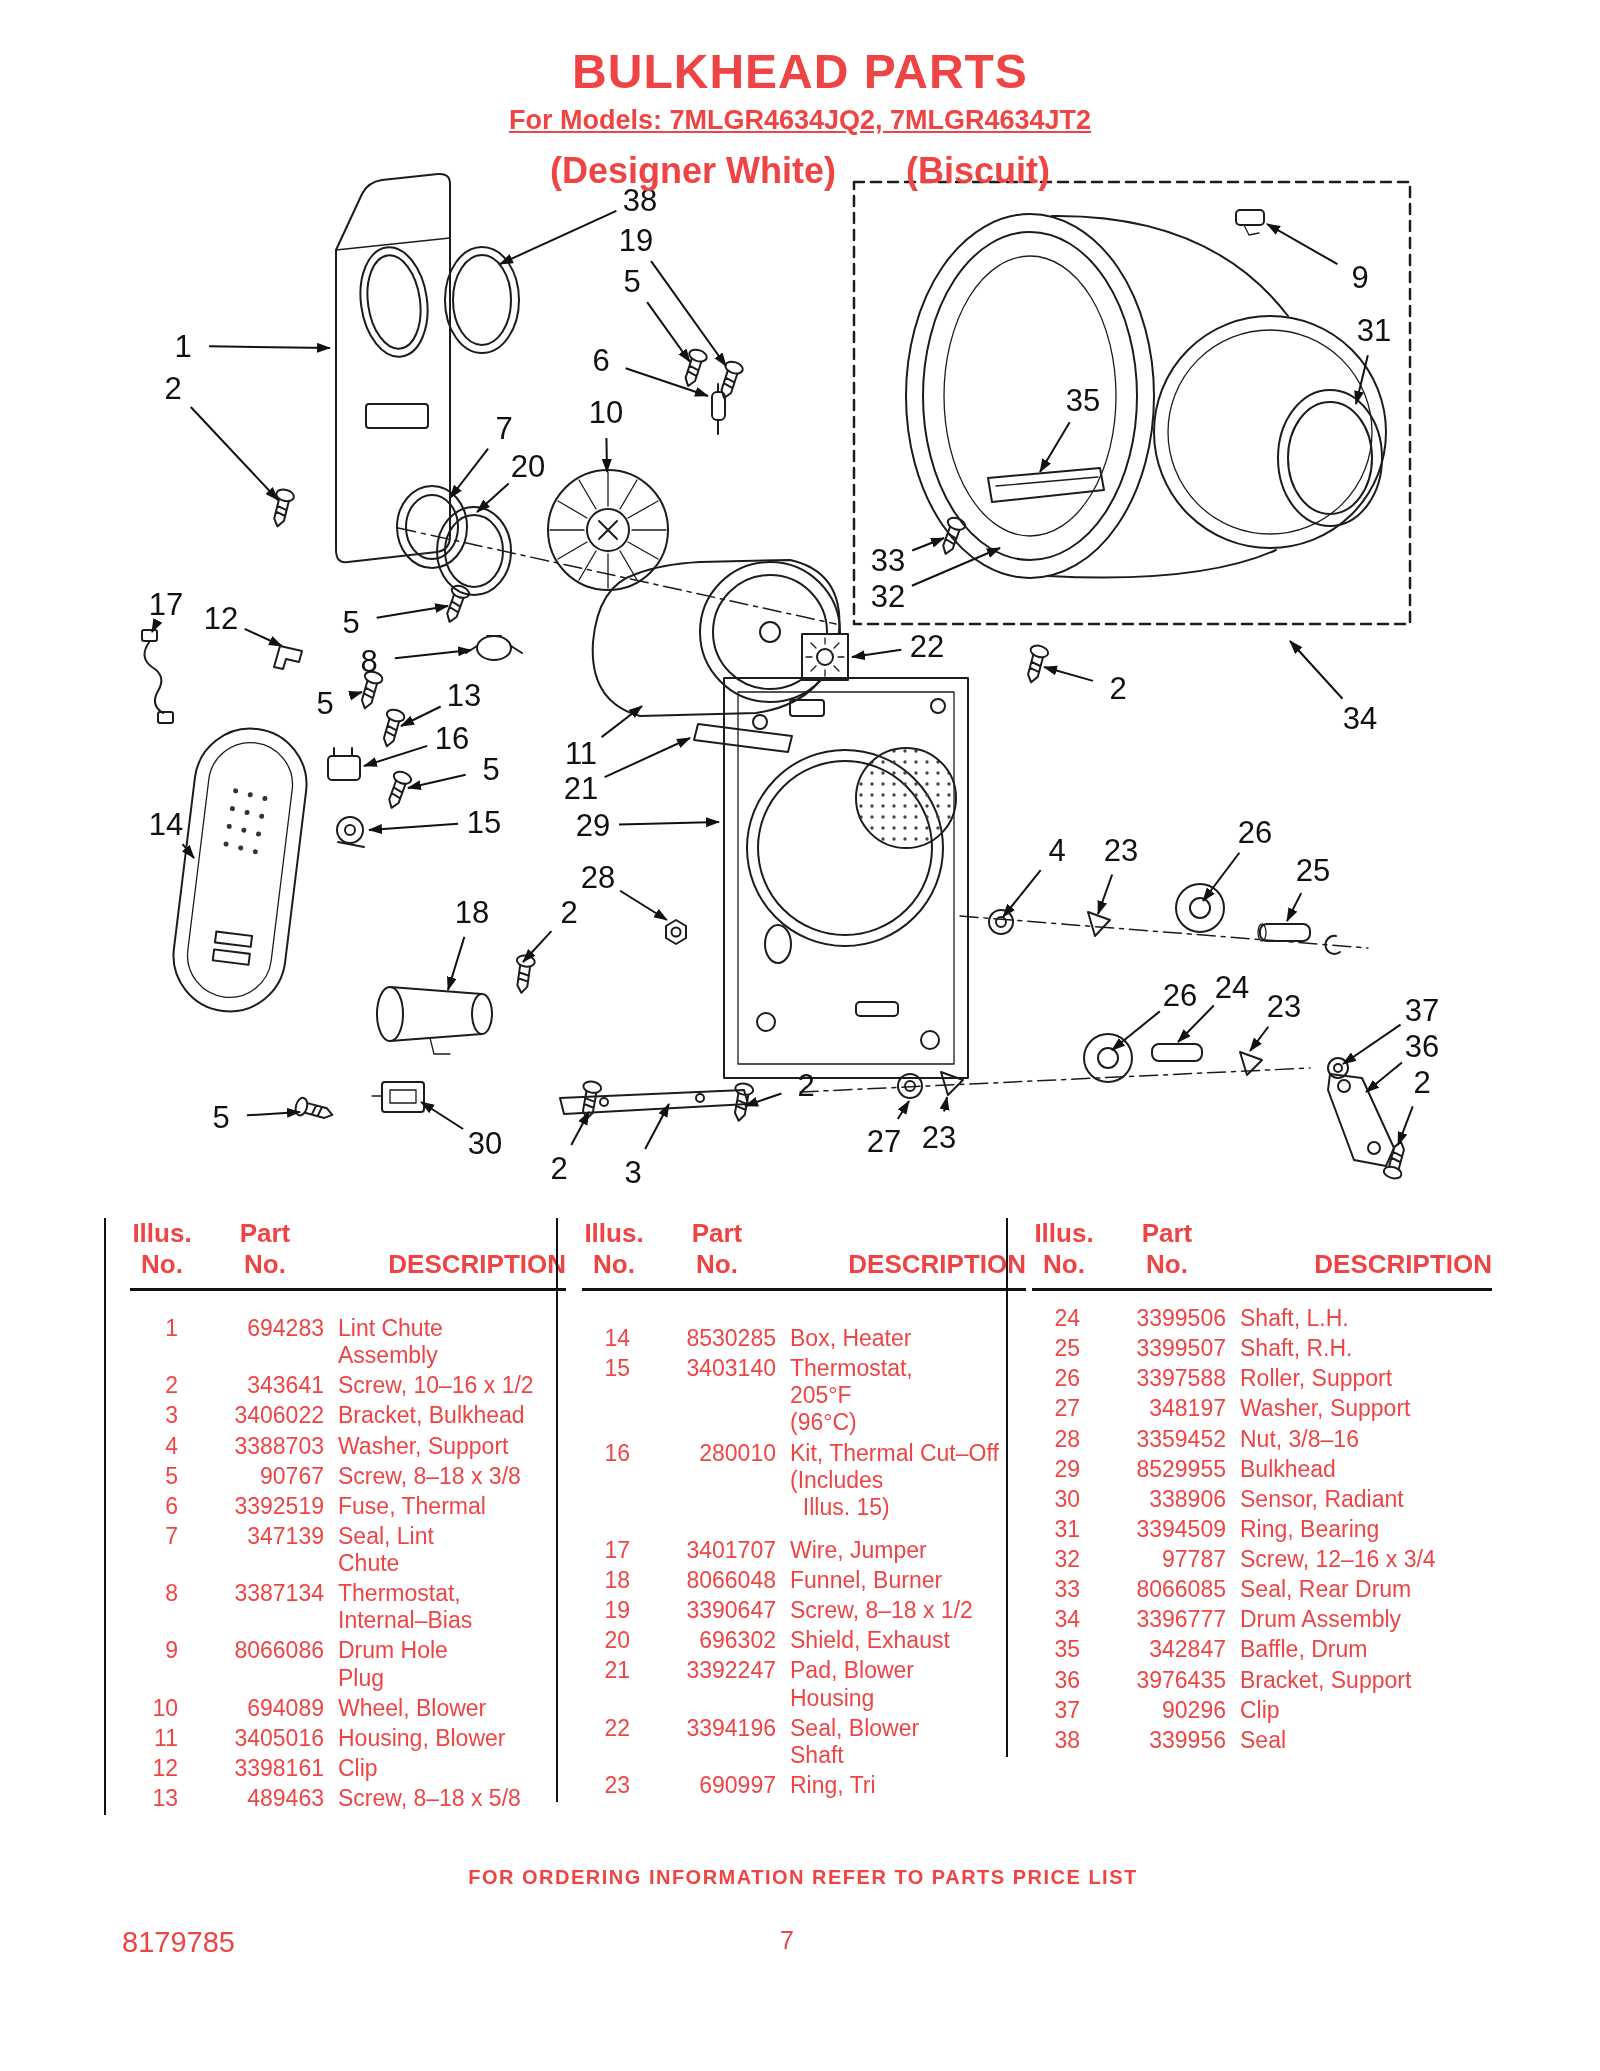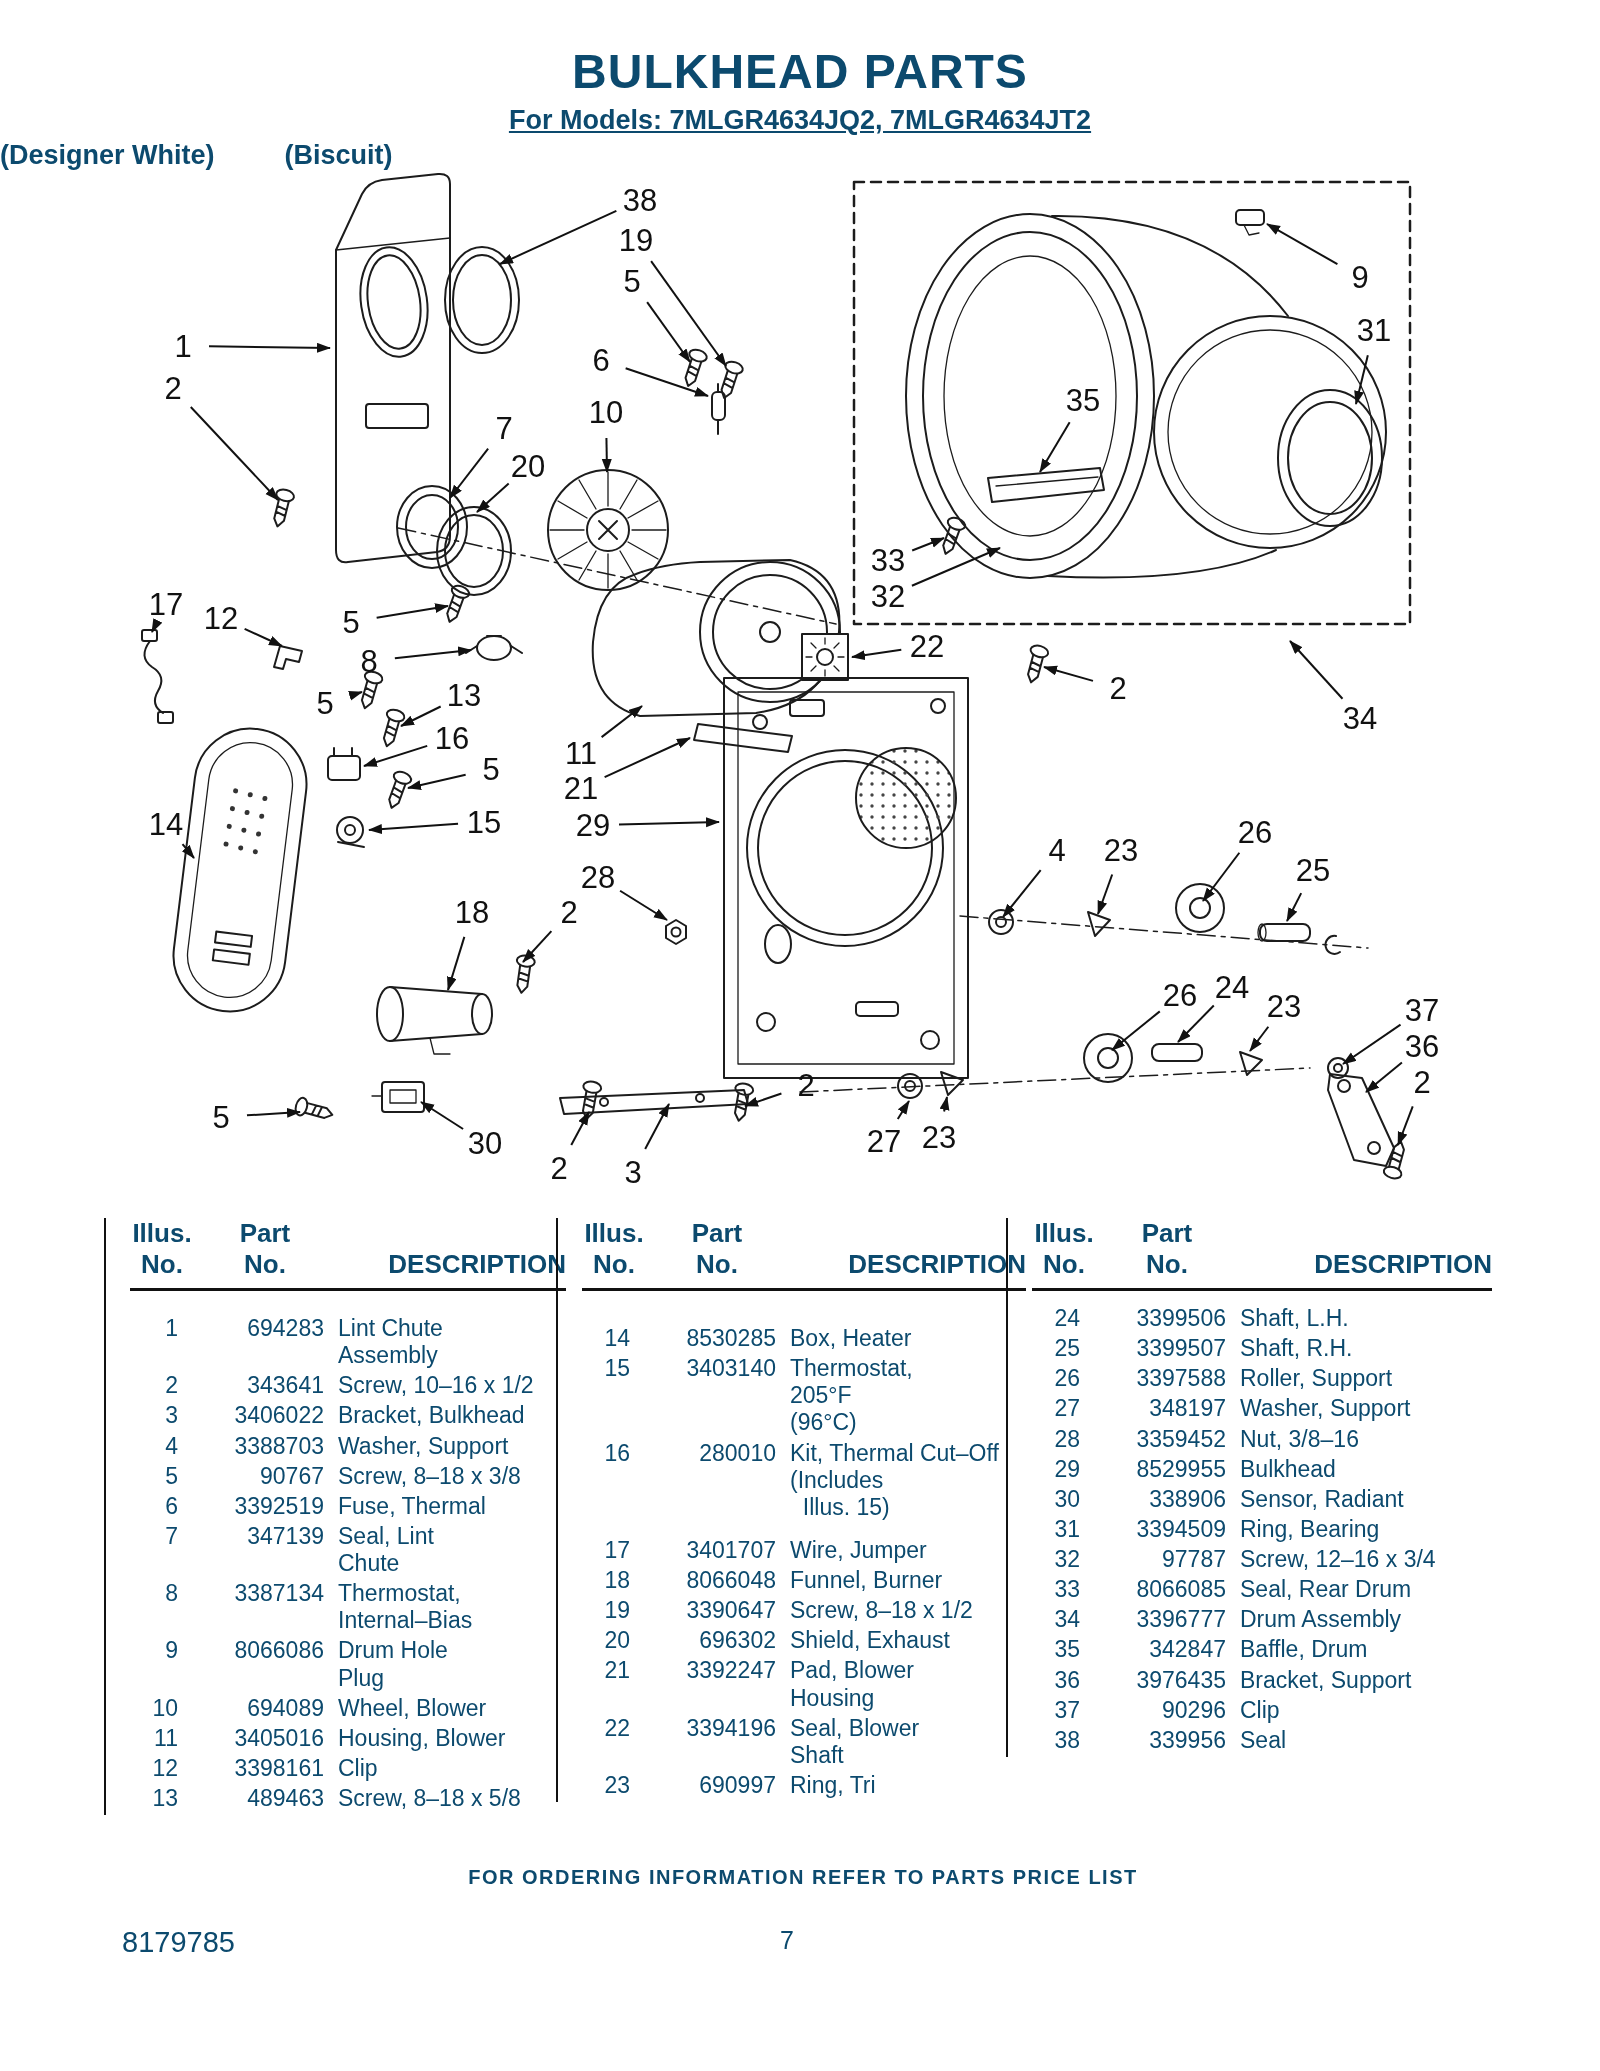--- a/index.html
+++ b/index.html
@@ -1,22 +1,22 @@
 <!DOCTYPE html>
 <html><head>
 <meta charset="utf-8">
 <style>
   html,body{margin:0;padding:0;background:#e8e8e8;}
   .page{position:relative;width:1600px;height:2071px;background:#fff;margin:0 auto;
-        font-family:"Liberation Sans",sans-serif;color:#0c4a6e;overflow:hidden;}
+        font-family:"Liberation Sans",sans-serif;color:#ef4444;overflow:hidden;}
   
   .header{position:absolute;top:44px;left:0;right:0;text-align:center;z-index:3;}
   .header h1{margin:0;font-size:48px;font-weight:bold;letter-spacing:1px;}
   .models{margin-top:6px;font-size:27px;font-weight:bold;text-decoration:underline;}
-  .colors{margin-top:4px;display:flex;justify-content:flex-start;gap:70px;font-size:27px;font-weight:bold;}
+  .colors{margin-top:14px;display:flex;justify-content:center;gap:70px;font-size:36px;font-weight:bold;}
   
   #diagram{position:absolute;top:0;left:0;z-index:1;}
   #diagram .d, #diagram use{stroke:#1c1c1c;fill:none;stroke-width:2;stroke-linecap:round;stroke-linejoin:round;}
   #diagram .thin{stroke-width:1.3;}
   #diagram .cl{stroke-dasharray:18 6 4 6;stroke-width:1.5;}
   #diagram .dash{stroke-dasharray:10 7;stroke-width:2.5;}
   #diagram .dot{fill:#333;stroke:none;}
   #diagram .wfill{fill:#fff;}
   #diagram .leader{stroke:#111;stroke-width:2;fill:none;}
   #diagram text.callout-num{font-family:"Liberation Sans",sans-serif;font-size:31px;fill:#111;

